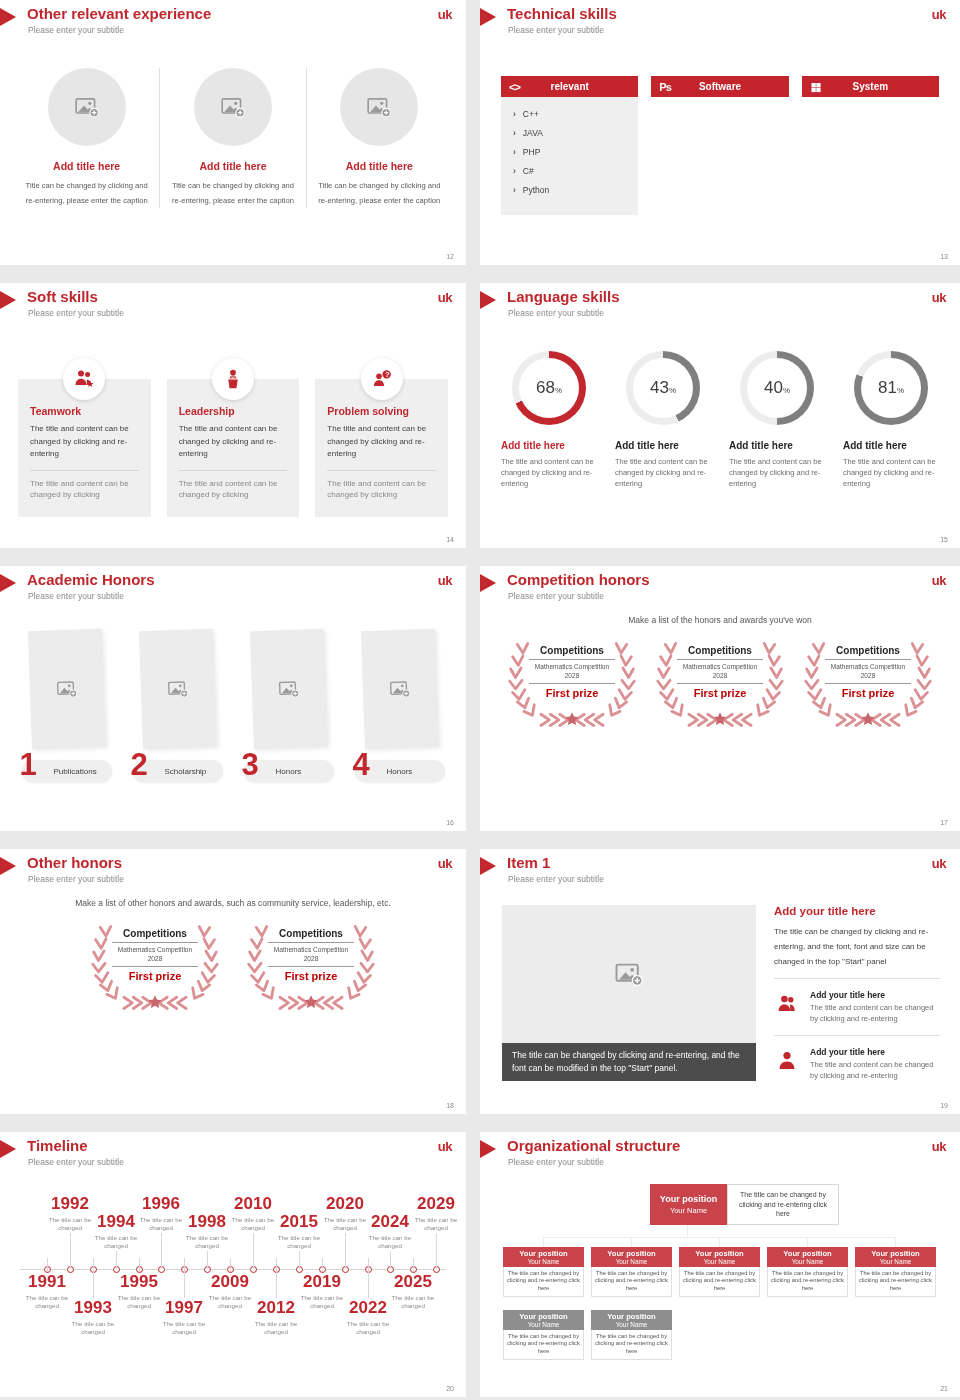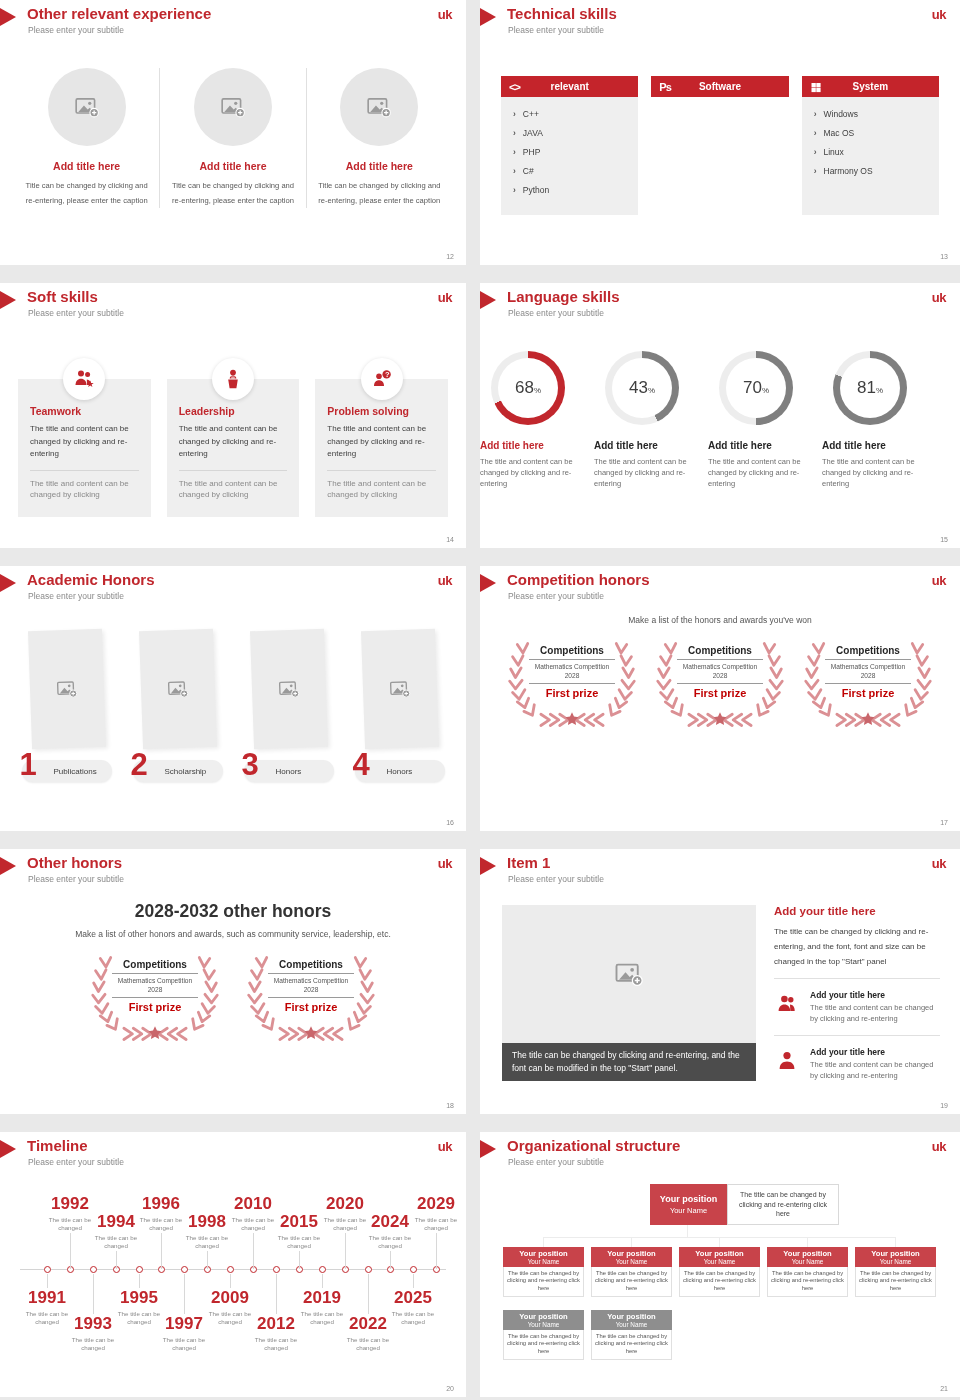--- a/index.html
+++ b/index.html
@@ -35,21 +35,21 @@
   
   .soft-row{display:flex;gap:16px;margin:54px 18px 0;}
   .soft-card{flex:1;position:relative;background:#efefef;padding:24px 12px 4px;min-height:110px;}
   .soft-ic{position:absolute;left:50%;top:-21px;margin-left:-21px;width:42px;height:42px;border-radius:50%;
            background:#fff;box-shadow:0 1px 4px rgba(0,0,0,.15);display:flex;align-items:center;justify-content:center;}
   .soft-name{font-size:10.5px;font-weight:bold;color:#c0272d;margin-top:2px;}
   .soft-body{font-size:8px;color:#3f3f3f;line-height:12.5px;margin-top:6px;}
   .soft-hr{border:none;border-top:1px solid #d6d6d6;margin:9px 0 7px;}
   .soft-foot{font-size:8px;color:#8a8a8a;line-height:11.5px;}
   
-  .lang-row{display:flex;gap:18px;margin-top:26px;}
+  .lang-row{display:flex;justify-content:center;gap:18px;margin-top:26px;}
   .gauge{width:96px;}
   .donut{position:relative;width:74px;height:74px;border-radius:50%;margin:0 auto;}
   .donut::after{content:"";position:absolute;inset:7px;background:#fff;border-radius:50%;}
   .donut .ctr{position:absolute;inset:0;display:flex;align-items:center;justify-content:center;z-index:1;}
   .donut .num{font-size:17px;color:#3f3f3f;}
   .donut .sym{font-size:8px;color:#3f3f3f;margin-top:5px;}
   .g-title{font-size:10px;font-weight:bold;color:#262626;margin-top:15px;}
   .g-title.red{color:#c0272d;}
   .g-body{font-size:7.5px;color:#6e6e6e;line-height:11px;margin-top:5px;}
   
@@ -86,21 +86,21 @@
   .it-li-t{font-size:8.5px;font-weight:bold;color:#262626;}
   .it-li-b{font-size:7.5px;color:#6e6e6e;line-height:11px;margin-top:2px;}
   
   .tl-line{position:absolute;left:20px;right:20px;top:137px;border-top:1px solid #d4d4d4;}
   .dot{position:absolute;top:133.5px;width:7px;height:7px;border:1.3px solid #c1272d;background:#fff;border-radius:50%;box-sizing:border-box;}
   .ev{position:absolute;width:46px;text-align:center;}
   .ev .yr{font-size:17px;font-weight:bold;color:#c0272d;}
   .ev .cap{font-size:6.2px;color:#8a8a8a;line-height:8px;margin-top:2px;}
   .ev .stem{width:1px;background:#d8d8d8;margin:1px auto 0;}
   .ev.above{bottom:128px;}
-  .ev.below{top:141px;}
+  .ev.below{top:125px;}
   .ev.above.far .stem{height:36px;}
   .ev.above.near .stem{height:18px;}
   .ev.below.near .stem{height:14px;}
   .ev.below.far .stem{height:40px;}
   
   .org-root{position:absolute;left:170px;top:10px;display:flex;}
   .org-rootbox{width:77px;height:41px;background:#c8434a;color:#fff;display:flex;flex-direction:column;
                align-items:center;justify-content:center;}
   .org-rootbox .pos{font-size:9px;font-weight:bold;}
   .org-rootbox .nm{font-size:7.5px;margin-top:2px;}
@@ -260,26 +260,20 @@
         </div>
         <div class="tech-col">
           <div class="tech-head">
               <span class="hicon">
                 <svg class="gl" width="12" height="12">
                   <use href="#icon-windows"></use>
                 </svg>
               </span>
               <span>System</span>
             </div>
-          <div class="tech-body">
-            <div class="tech-item"><span class="bl">›</span><span>Windows</span></div>
-            <div class="tech-item"><span class="bl">›</span><span>Mac OS</span></div>
-            <div class="tech-item"><span class="bl">›</span><span>Linux</span></div>
-            <div class="tech-item"><span class="bl">›</span><span>Harmony OS</span></div>
-          </div>
         </div>
       </div>
     </div>
     <div class="pagenum">13</div>
   </div>
 
   <div class="slide">
     <span class="arrow"></span>
     <h2 class="title">Soft skills</h2>
     <div class="subtitle">Please enter your subtitle</div>
@@ -347,21 +341,21 @@
                 <span class="num">43</span>
                 <span class="sym">%</span>
               </div>
           </div>
           <div class="g-title">Add title here</div>
           <div class="g-body">The title and content can be changed by clicking and re-entering</div>
         </div>
         <div class="gauge">
           <div class="donut" style="background: conic-gradient(rgb(127, 127, 127) 50%, rgb(237, 237, 237) 0deg);">
             <div class="ctr">
-                <span class="num">70</span>
+                <span class="num">40</span>
                 <span class="sym">%</span>
               </div>
           </div>
           <div class="g-title">Add title here</div>
           <div class="g-body">The title and content can be changed by clicking and re-entering</div>
         </div>
         <div class="gauge">
           <div class="donut" style="background: conic-gradient(rgb(127, 127, 127) 81%, rgb(237, 237, 237) 0deg);">
             <div class="ctr">
                 <span class="num">81</span>
@@ -483,21 +477,20 @@
     </div>
     <div class="pagenum">17</div>
   </div>
 
   <div class="slide">
     <span class="arrow"></span>
     <h2 class="title">Other honors</h2>
     <div class="subtitle">Please enter your subtitle</div>
     <div class="logo">uk</div>
     <div class="content">
-      <div class="aw-head">2028-2032 other honors</div>
       <div class="aw-sub">Make a list of other honors and awards, such as community service, leadership, etc.</div>
       <div class="badge-row" style="gap:24px;">
         <div class="badge">
           <svg class="wreath" viewBox="0 0 140 96">
               <use href="#laurel"></use>
             </svg>
           <div class="b-stack">
             <div class="b-title">Competitions</div>
             <div class="b-line"></div>
             <div class="b-sub">Mathematics Competition</div>

